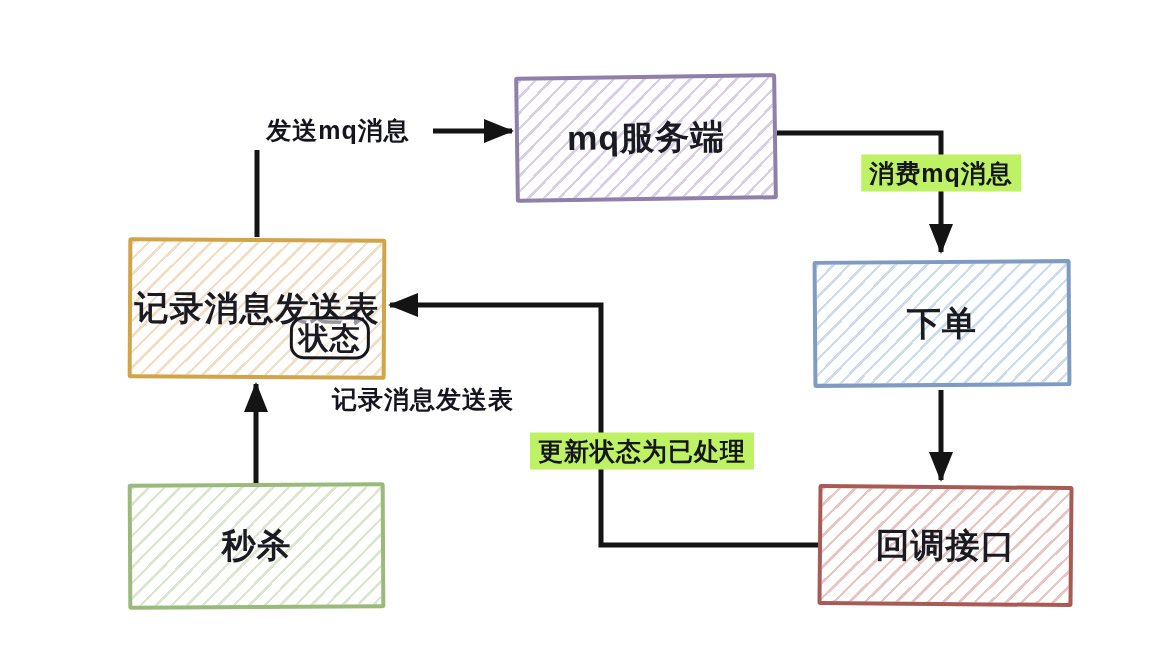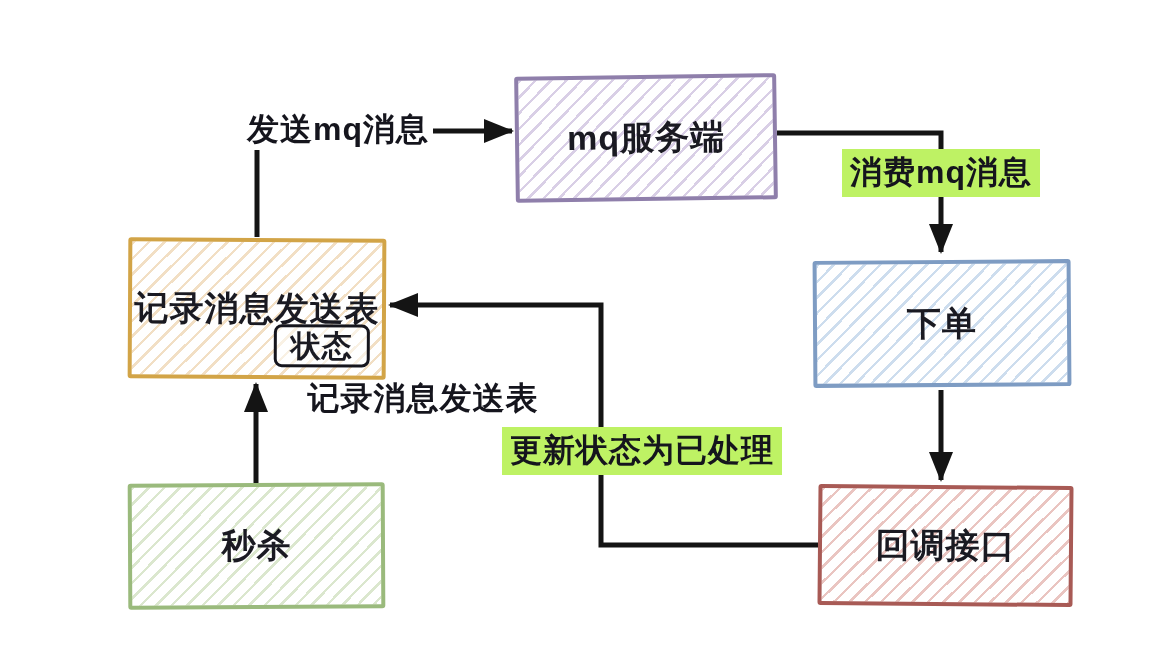--- a/index.html
+++ b/index.html
@@ -28,28 +28,28 @@
     transform:rotate(-0.4deg);}
   .n-red{left:818px;top:485px;width:255px;height:121px;
     border:4px solid #a85a55;
     background:repeating-linear-gradient(135deg,#eac5c1 0 2.5px,rgba(255,255,255,0) 2.5px 11px);
     transform:rotate(0.5deg);}
   .n-green{left:128px;top:483px;width:257px;height:126px;
     border:4px solid #9aba7c;
     background:repeating-linear-gradient(135deg,#dbe7ce 0 2.5px,rgba(255,255,255,0) 2.5px 11px);
     transform:rotate(-0.3deg);}
   .badge{
-    position:absolute;right:12px;bottom:8px;
-    border:3px solid #15151d;border-radius:8px;
-    padding:0 14px;font-size:30px;font-weight:700;line-height:37px;
+    position:absolute;right:12px;bottom:16px;
+    border:3px solid #15151d;border-radius:14px;
+    padding:0 6px;font-size:30px;font-weight:700;line-height:37px;
     background:rgba(255,255,255,0.55);
   }
   .edge-label{
     position:absolute;transform:translate(-50%,-50%);
-    font-size:32px;font-weight:700;white-space:nowrap;color:#15151d;
+    font-size:25px;font-weight:700;white-space:nowrap;color:#15151d;
     letter-spacing:1px;
     text-align:center;
   }
   .edge-label.masked{background:#bef264;padding:2px 8px;}
 </style>
 </head>
 <body>
 
 <div class="canvas">
 

